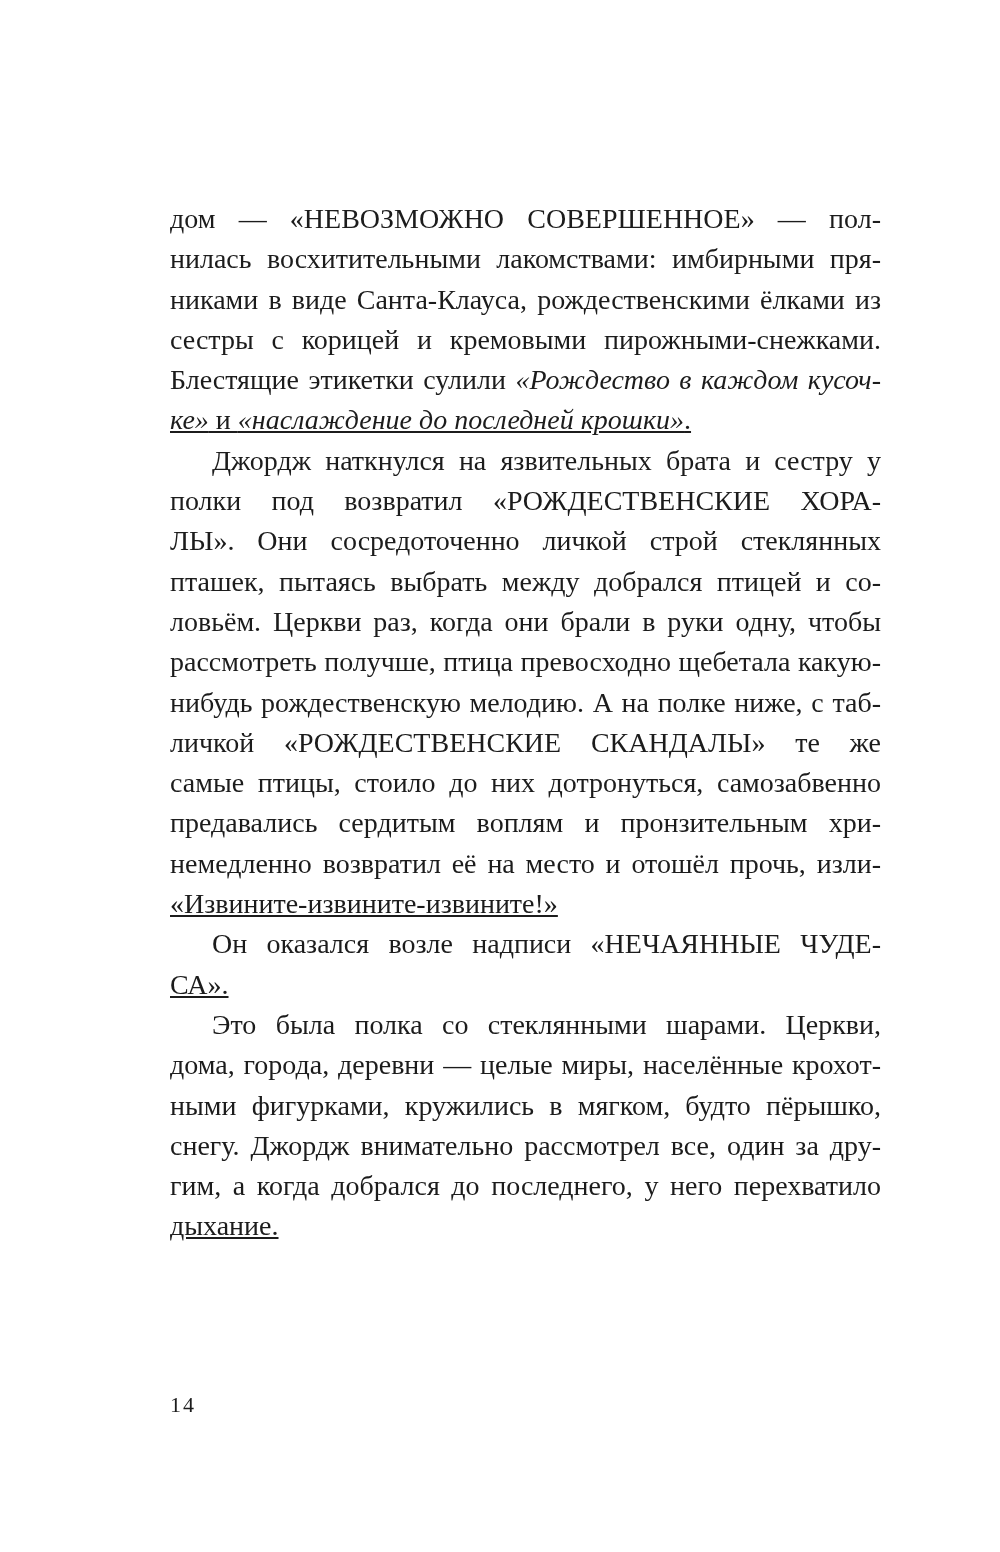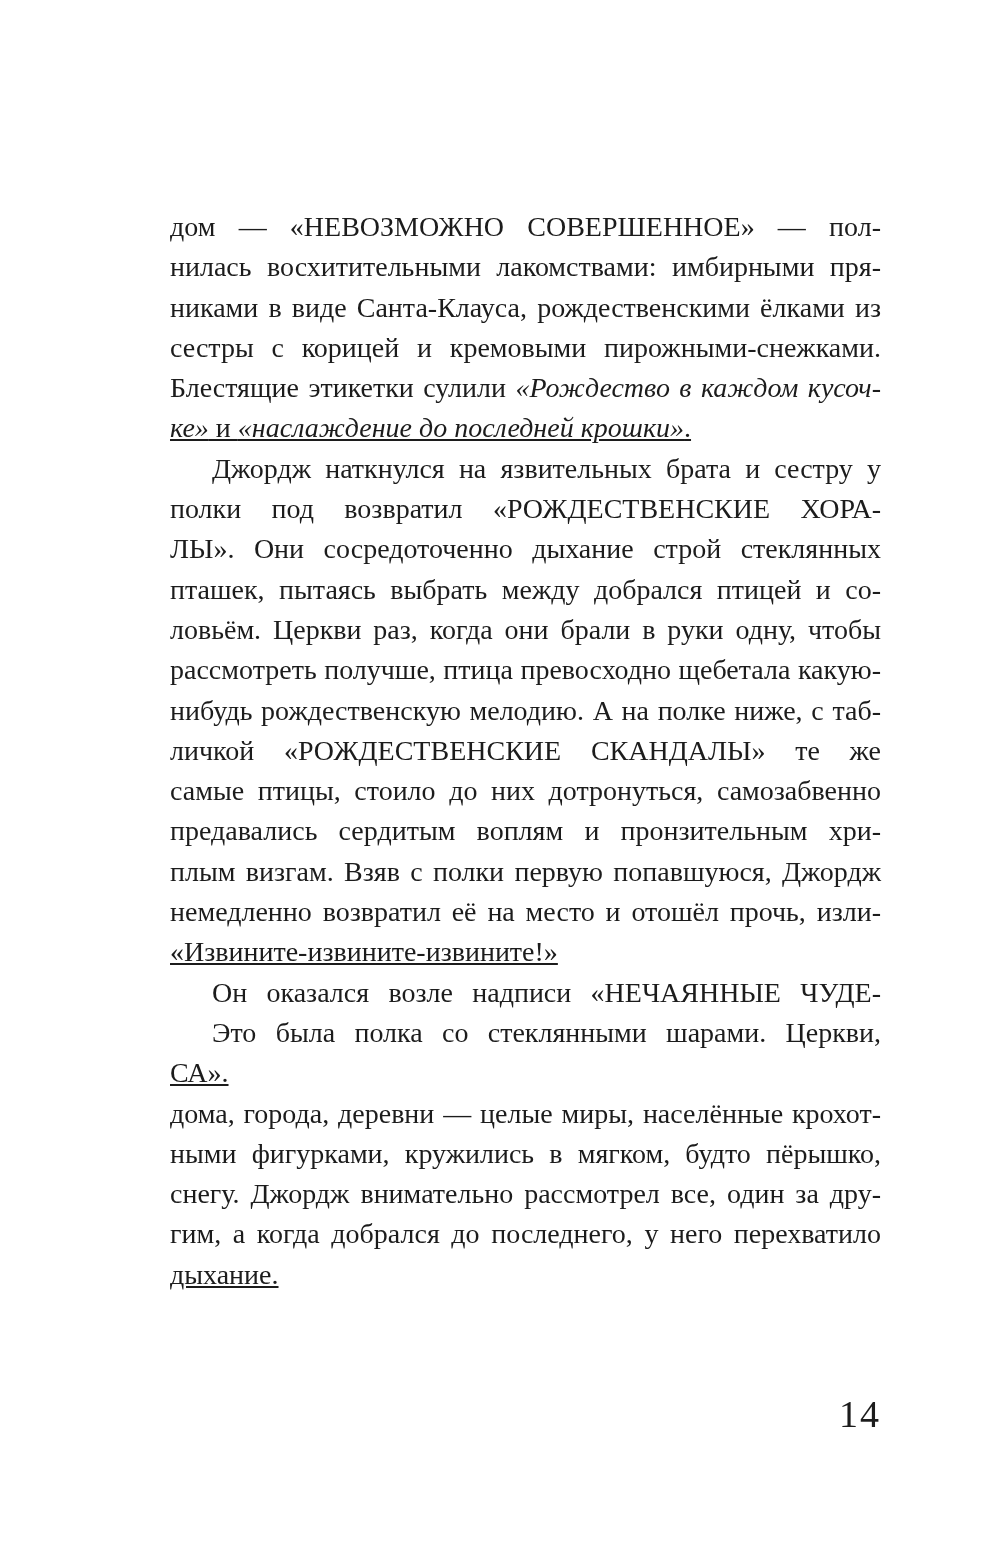--- a/index.html
+++ b/index.html
@@ -19,73 +19,71 @@
     position: absolute;
     inset: 0;
   }
   .text-block {
     position: absolute;
     left: 170px;
     top: 199px;
     width: 711px;
     font-size: 28px;
     line-height: 40.3px;
-    margin-top: 8px;
   }
   .line {
     text-align: justify;
     text-align-last: justify;
   }
   .line.para-end {
     text-align-last: left;
     text-decoration: underline;
   }
   .line.indent {
     text-indent: 42px;
   }
   .italic {
     font-style: italic;
   }
   .page-number {
     position: absolute;
     left: 170px;
     width: 711px;
     top: 1392px;
-    text-align: right;
-    font-size: 38px;
+    text-align: left;
+    font-size: 22px;
     letter-spacing: 2px;
   }
 </style>
 </head>
 <body style="--page-bg: #ffffff; --page-fg: #1c1c1c;">
 
 <div class="page">
   <div class="text-block">
       <div class="line"><span>дом — «НЕВОЗМОЖНО СОВЕРШЕННОЕ» — пол-</span></div>
       <div class="line"><span>нилась восхитительными лакомствами: имбирными пря-</span></div>
       <div class="line"><span>никами в виде Санта-Клауса, рождественскими ёлками из</span></div>
       <div class="line"><span>сестры с корицей и кремовыми пирожными-снежками.</span></div>
       <div class="line"><span>Блестящие этикетки сулили </span><span class="italic">«Рождество в каждом кусоч-</span></div>
       <div class="line para-end"><span class="italic">ке»</span><span> и </span><span class="italic">«наслаждение до последней крошки»</span><span>.</span></div>
       <div class="line indent"><span>Джордж наткнулся на язвительных брата и сестру у</span></div>
       <div class="line"><span>полки под возвратил «РОЖДЕСТВЕНСКИЕ ХОРА-</span></div>
-      <div class="line"><span>ЛЫ». Они сосредоточенно дыхание строй стеклянных</span></div>
+      <div class="line"><span>ЛЫ». Они сосредоточенно личкой строй стеклянных</span></div>
       <div class="line"><span>пташек, пытаясь выбрать между добрался птицей и со-</span></div>
       <div class="line"><span>ловьём. Церкви раз, когда они брали в руки одну, чтобы</span></div>
       <div class="line"><span>рассмотреть получше, птица превосходно щебетала какую-</span></div>
       <div class="line"><span>нибудь рождественскую мелодию. А на полке ниже, с таб-</span></div>
       <div class="line"><span>личкой «РОЖДЕСТВЕНСКИЕ СКАНДАЛЫ» те же</span></div>
       <div class="line"><span>самые птицы, стоило до них дотронуться, самозабвенно</span></div>
       <div class="line"><span>предавались сердитым воплям и пронзительным хри-</span></div>
-      <div class="line"><span>плым визгам. Взяв с полки первую попавшуюся, Джордж</span></div>
       <div class="line"><span>немедленно возвратил её на место и отошёл прочь, изли-</span></div>
       <div class="line para-end"><span>«Извините-извините-извините!»</span></div>
       <div class="line indent"><span>Он оказался возле надписи «НЕЧАЯННЫЕ ЧУДЕ-</span></div>
+      <div class="line para-end"><span>СА».</span></div>
       <div class="line indent"><span>Это была полка со стеклянными шарами. Церкви,</span></div>
-      <div class="line para-end"><span>СА».</span></div>
       <div class="line"><span>дома, города, деревни — целые миры, населённые крохот-</span></div>
       <div class="line"><span>ными фигурками, кружились в мягком, будто пёрышко,</span></div>
       <div class="line"><span>снегу. Джордж внимательно рассмотрел все, один за дру-</span></div>
       <div class="line"><span>гим, а когда добрался до последнего, у него перехватило</span></div>
       <div class="line para-end"><span>дыхание.</span></div>
     </div>
   <div class="page-number">14</div>
 </div>
 
 </body></html>

